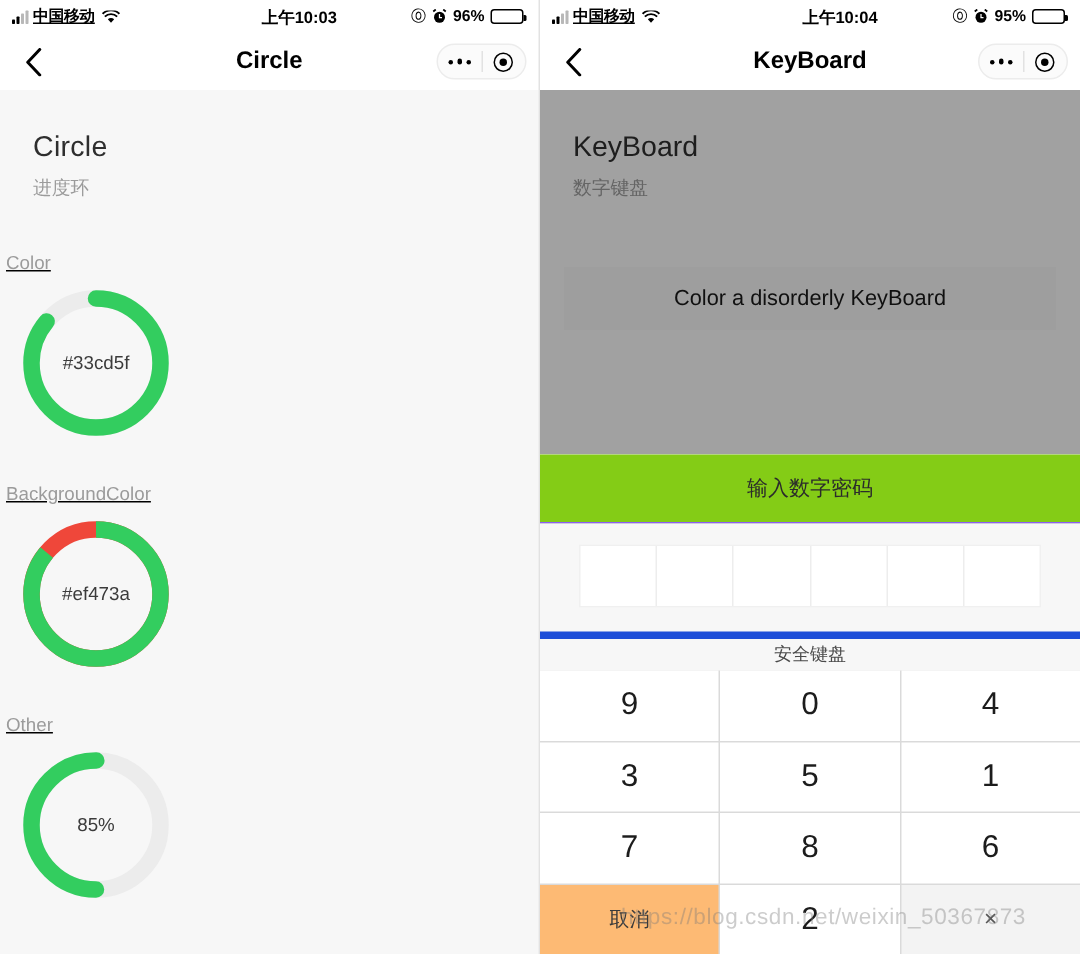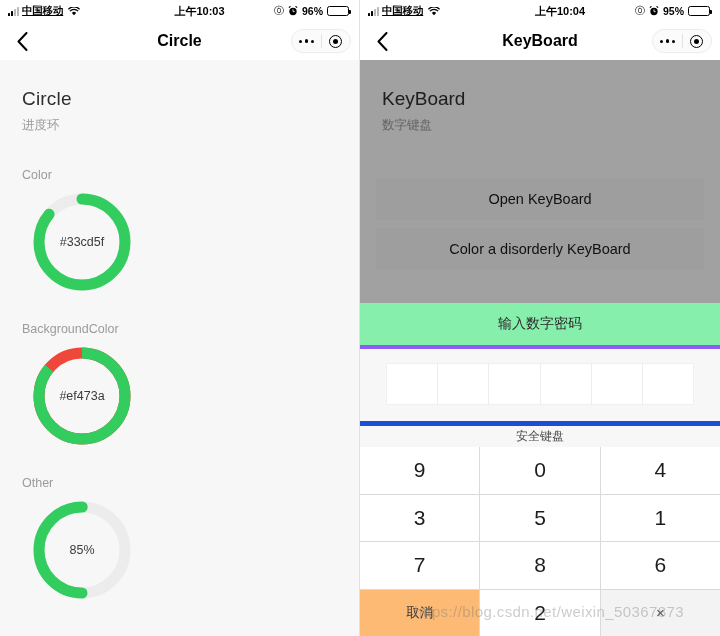--- a/index.html
+++ b/index.html
@@ -75,21 +75,21 @@
     display: flex; align-items: center; justify-content: center;
   }
   .target::after { content: ""; width: 5px; height: 5px; background: #000; border-radius: 50%; }
 
   
   .page-body { background: #f7f7f7; height: calc(636px - 60px); position: relative; }
   .page-head { padding: 28px 0 0 22px; }
   .page-head .h1 { font-size: 19px; color: #2e2e2e; font-weight: normal; letter-spacing: 0.2px; }
   .page-head .h2 { font-size: 12.5px; color: #9b9b9b; margin-top: 7px; }
 
-  .section { padding-left: 22px; margin-top: 26px; }
+  .section { padding-left: 4px; margin-top: 26px; text-decoration: underline; }
   .section.first { margin-top: 34px; }
   .sec-label { font-size: 12.5px; color: #9b9b9b; margin-bottom: 6px; }
   .ring-wrap { position: relative; width: 108px; height: 108px; margin-left: 6px; }
   .ring-wrap svg { display: block; }
   .ring-text {
     position: absolute; top: 0; left: 0; right: 0; bottom: 0;
     display: flex; align-items: center; justify-content: center;
     font-size: 12.5px; color: #3b3b3b;
   }
 
@@ -110,22 +110,22 @@
     background: rgba(0,0,0,0.35); pointer-events: none;
   }
 
   
   .pw-modal {
     position: absolute; left: 0; right: 0; top: 243px; bottom: 0;
     background: #f7f7f7; display: flex; flex-direction: column;
   }
   .pw-title {
     height: 46px; display: flex; align-items: center; justify-content: center;
-    font-size: 14px; color: #2b2b2b; border-bottom: 4px solid #8b5cf6;
-    background: #86efac;
+    font-size: 14px; color: #2b2b2b; border-bottom: 1px solid #8b5cf6;
+    background: #84cc16;
   }
   .pw-input-area { padding: 14px 26px 16px; background: #f7f7f7; }
   .pw-boxes {
     display: flex; height: 42px; background: #ffffff;
     border: 1px solid #f0f0f0;
   }
   .pw-cell { flex: 1; position: relative; }
   .pw-cell + .pw-cell { border-left: 1px solid #ededed; }
   .kb-title {
     height: 26px; display: flex; align-items: center; justify-content: center;
@@ -311,21 +311,20 @@
       </div>
     </div>
 
     <div class="km-body">
       <div class="km-content">
         <div class="h1">KeyBoard</div>
         <div class="h2">数字键盘</div>
       </div>
 
       <div class="km-buttons">
-        <button class="km-btn">Open KeyBoard</button>
         <button class="km-btn">Color a disorderly KeyBoard</button>
       </div>
 
       <div class="dim-overlay"></div>
 
       <div class="pw-modal">
         <div class="pw-title">输入数字密码</div>
         <div class="pw-input-area">
           <div class="pw-boxes">
             <div class="pw-cell"></div>

